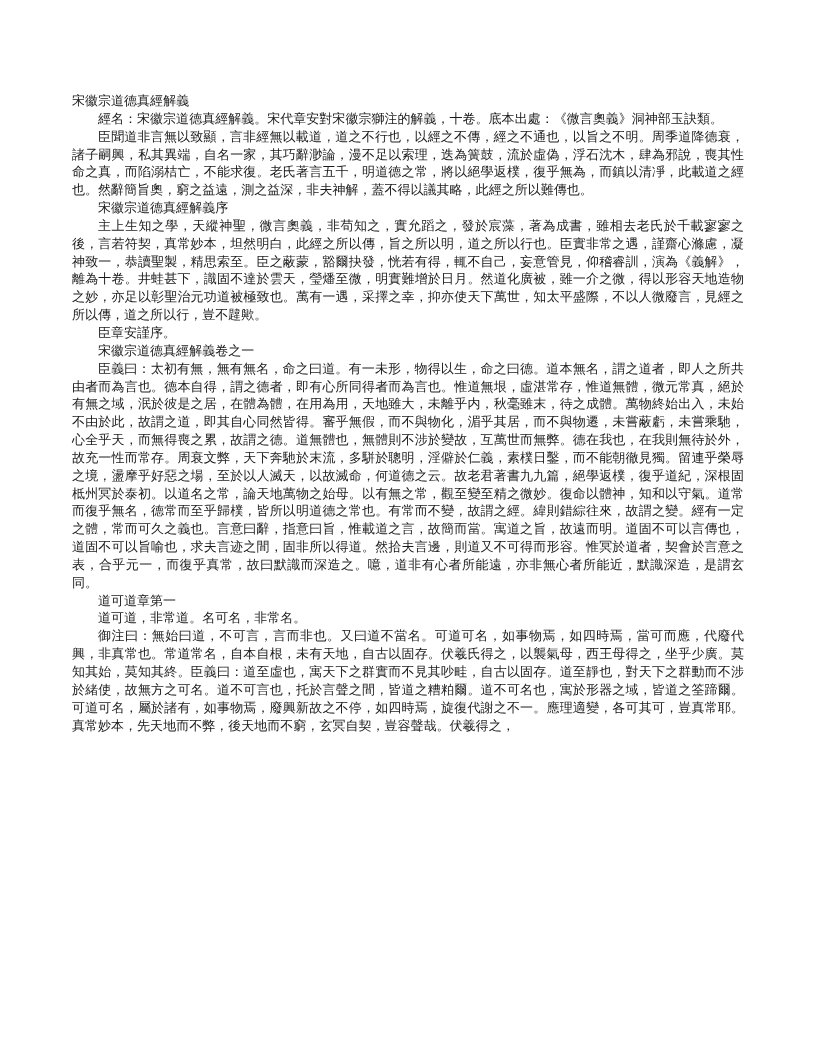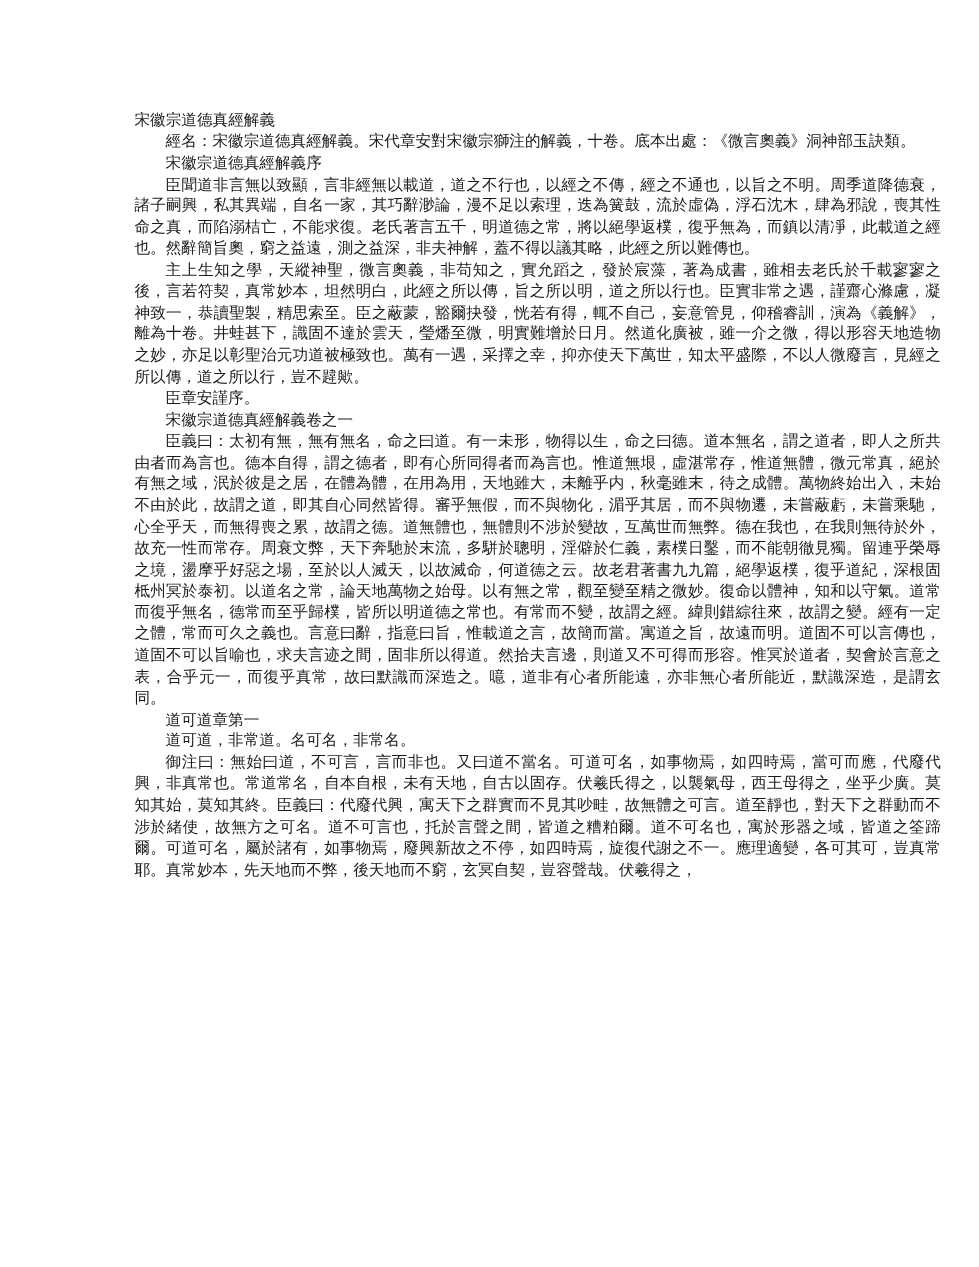--- a/index.html
+++ b/index.html
@@ -24,21 +24,20 @@
   .doc-body {
     position: absolute;
     left: 72px;
     top: 92px;
     width: 672px;
     font-size: 13.0px;
     line-height: 17.85px;
     text-align: justify;
     text-justify: inter-character;
     letter-spacing: 0.02px;
-    margin-left: 40px;
   }
   p.para {
     margin: 0;
     padding: 0;
     text-indent: 2em;
     text-align: justify;
     text-justify: inter-character;
     word-break: break-all;
     overflow-wrap: anywhere;
     hanging-punctuation: allow-end;
@@ -54,35 +53,35 @@
 </head>
 <body>
 
 <div class="page">
   <div class="doc-body">
 
     <p class="para flush">宋徽宗道德真經解義</p>
 
     <p class="para">經名：宋徽宗道德真經解義。宋代章安對宋徽宗獅注的解義，十卷。底本出處：《微言奧義》洞神部玉訣類。</p>
 
+    <p class="para">臣聞道非言無以致顯，言非經無以載道，道之不行也，以經之不傳，經之不通也，以旨之不明。周季道降德衰，諸子嗣興，私其異端，自名一家，其巧辭渺論，漫不足以索理，迭為簧鼓，流於虛偽，浮石沈木，肆為邪說，喪其性命之真，而陷溺桔亡，不能求復。老氏著言五千，明道德之常，將以絕學返樸，復乎無為，而鎮以清凈，此載道之經也。然辭簡旨奧，窮之益遠，測之益深，非夫神解，蓋不得以議其略，此經之所以難傳也。</p>
+
     <p class="para heading-line">宋徽宗道德真經解義序</p>
-
-    <p class="para">臣聞道非言無以致顯，言非經無以載道，道之不行也，以經之不傳，經之不通也，以旨之不明。周季道降德衰，諸子嗣興，私其異端，自名一家，其巧辭渺論，漫不足以索理，迭為簧鼓，流於虛偽，浮石沈木，肆為邪說，喪其性命之真，而陷溺桔亡，不能求復。老氏著言五千，明道德之常，將以絕學返樸，復乎無為，而鎮以清凈，此載道之經也。然辭簡旨奧，窮之益遠，測之益深，非夫神解，蓋不得以議其略，此經之所以難傳也。</p>
 
     <p class="para">主上生知之學，天縱神聖，微言奧義，非苟知之，實允蹈之，發於宸藻，著為成書，雖相去老氏於千載寥寥之後，言若符契，真常妙本，坦然明白，此經之所以傳，旨之所以明，道之所以行也。臣實非常之遇，謹齋心滌慮，凝神致一，恭讀聖製，精思索至。臣之蔽蒙，豁爾抉發，恍若有得，輒不自己，妄意管見，仰稽睿訓，演為《義解》，離為十卷。井蛙甚下，識固不達於雲天，瑩燔至微，明實難增於日月。然道化廣被，雖一介之微，得以形容天地造物之妙，亦足以彰聖治元功道被極致也。萬有一遇，采擇之幸，抑亦使天下萬世，知太平盛際，不以人微廢言，見經之所以傳，道之所以行，豈不韙歟。</p>
 
     <p class="para heading-line">臣章安謹序。</p>
 
     <p class="para heading-line">宋徽宗道德真經解義卷之一</p>
 
 
 
 
     <p class="para">臣義曰：太初有無，無有無名，命之曰道。有一未形，物得以生，命之曰德。道本無名，謂之道者，即人之所共由者而為言也。德本自得，謂之德者，即有心所同得者而為言也。惟道無垠，虛湛常存，惟道無體，微元常真，絕於有無之域，泯於彼是之居，在體為體，在用為用，天地雖大，未離乎内，秋毫雖末，待之成體。萬物終始出入，未始不由於此，故謂之道，即其自心同然皆得。審乎無假，而不與物化，湄乎其居，而不與物遷，未嘗蔽虧，未嘗乘馳，心全乎天，而無得喪之累，故謂之德。道無體也，無體則不涉於變故，互萬世而無弊。德在我也，在我則無待於外，故充一性而常存。周衰文弊，天下奔馳於末流，多駢於聰明，淫僻於仁義，素樸日鑿，而不能朝徹見獨。留連乎榮辱之境，盪摩乎好惡之場，至於以人滅天，以故滅命，何道德之云。故老君著書九九篇，絕學返樸，復乎道紀，深根固柢州冥於泰初。以道名之常，論天地萬物之始母。以有無之常，觀至變至精之微妙。復命以體神，知和以守氣。道常而復乎無名，德常而至乎歸樸，皆所以明道德之常也。有常而不變，故謂之經。緯則錯綜往來，故謂之變。經有一定之體，常而可久之義也。言意曰辭，指意曰旨，惟載道之言，故簡而當。寓道之旨，故遠而明。道固不可以言傳也，道固不可以旨喻也，求夫言迹之間，固非所以得道。然拾夫言邊，則道又不可得而形容。惟冥於道者，契會於言意之表，合乎元一，而復乎真常，故曰默識而深造之。噫，道非有心者所能遠，亦非無心者所能近，默識深造，是謂玄同。</p>
 
     <p class="para heading-line">道可道章第一</p>
 
     <p class="para heading-line">道可道，非常道。名可名，非常名。</p>
 
-    <p class="para">御注曰：無始曰道，不可言，言而非也。又曰道不當名。可道可名，如事物焉，如四時焉，當可而應，代廢代興，非真常也。常道常名，自本自根，未有天地，自古以固存。伏羲氏得之，以襲氣母，西王母得之，坐乎少廣。莫知其始，莫知其終。臣義曰：代廢代興，寓天下之群實而不見其吵畦，故無體之可言。道至靜也，對天下之群動而不涉於緒使，故無方之可名。道不可言也，托於言聲之間，皆道之糟粕爾。道不可名也，寓於形器之域，皆道之筌蹄爾。可道可名，屬於諸有，如事物焉，廢興新故之不停，如四時焉，旋復代謝之不一。應理適變，各可其可，豈真常耶。真常妙本，先天地而不弊，後天地而不窮，玄冥自契，豈容聲哉。伏羲得之，</p>
+    <p class="para">御注曰：無始曰道，不可言，言而非也。又曰道不當名。可道可名，如事物焉，如四時焉，當可而應，代廢代興，非真常也。常道常名，自本自根，未有天地，自古以固存。伏羲氏得之，以襲氣母，西王母得之，坐乎少廣。莫知其始，莫知其終。臣義曰：道至虛也，寓天下之群實而不見其吵畦，自古以固存。道至靜也，對天下之群動而不涉於緒使，故無方之可名。道不可言也，托於言聲之間，皆道之糟粕爾。道不可名也，寓於形器之域，皆道之筌蹄爾。可道可名，屬於諸有，如事物焉，廢興新故之不停，如四時焉，旋復代謝之不一。應理適變，各可其可，豈真常耶。真常妙本，先天地而不弊，後天地而不窮，玄冥自契，豈容聲哉。伏羲得之，</p>
 
   </div>
 </div>
 
 </body></html>

